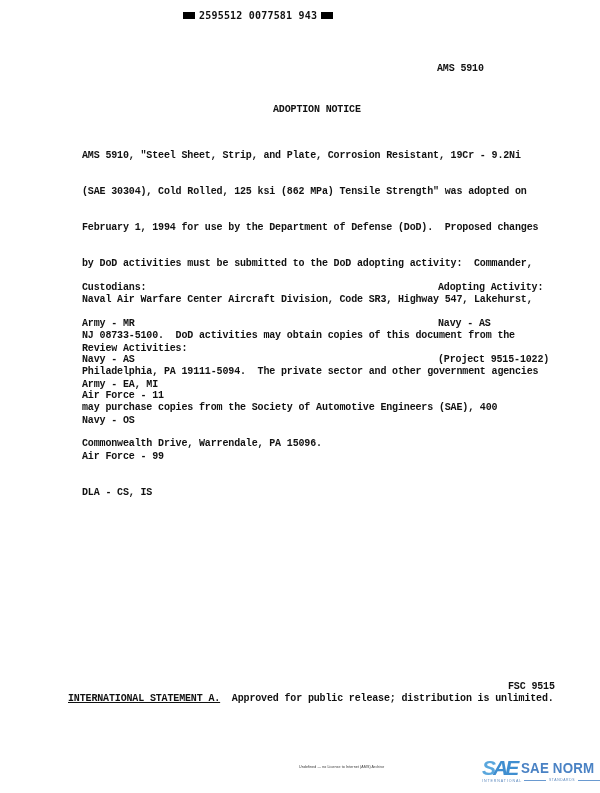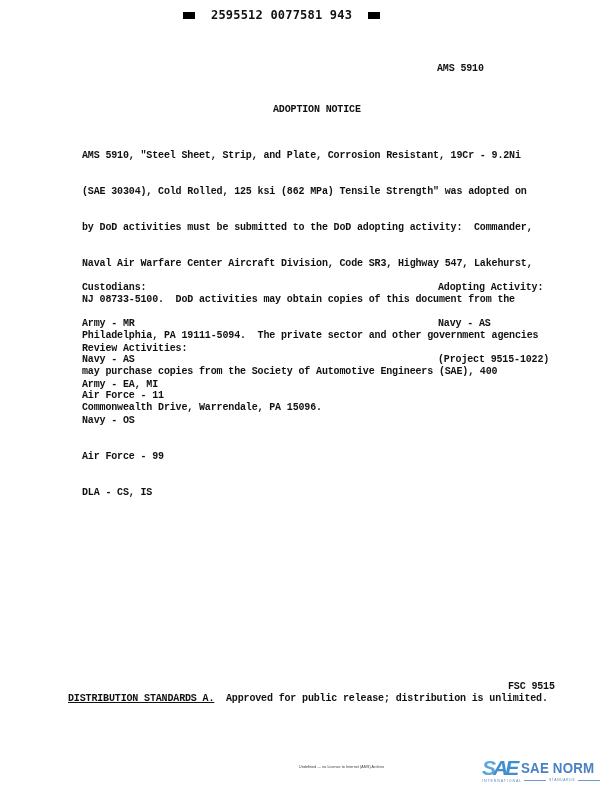--- a/index.html
+++ b/index.html
@@ -32,23 +32,23 @@
       align-items: center;
     }
     .barcode-block {
       display: inline-block;
       width: 12px;
       height: 7px;
       background: #000;
     }
     .barcode-text {
       font-family: "DejaVu Sans Mono", monospace;
-      font-size: 12px;
-      font-weight: bold;
-      margin: 0 16px;
+      font-size: 10px;
+      font-weight: bold;
+      margin: 0 4px;
       letter-spacing: 0.2px;
     }
     .doc-number {
       position: absolute;
       top: 63px;
       left: 437px;
     }
     .title {
       position: absolute;
       top: 104px;
@@ -171,20 +171,21 @@
   <span class="barcode-block"></span>
 </div>
 
 <div class="mono doc-number">AMS 5910</div>
 
 <div class="mono title">ADOPTION NOTICE</div>
 
 <div class="mono body-para">
   <div>AMS 5910, "Steel Sheet, Strip, and Plate, Corrosion Resistant, 19Cr - 9.2Ni</div>
   <div>(SAE 30304), Cold Rolled, 125 ksi (862 MPa) Tensile Strength" was adopted on</div>
+  <div>February 1, 1994 for use by the Department of Defense (DoD).  Proposed changes</div>
   <div>by DoD activities must be submitted to the DoD adopting activity:  Commander,</div>
   <div>Naval Air Warfare Center Aircraft Division, Code SR3, Highway 547, Lakehurst,</div>
   <div>NJ 08733-5100.  DoD activities may obtain copies of this document from the</div>
   <div>Philadelphia, PA 19111-5094.  The private sector and other government agencies</div>
   <div>may purchase copies from the Society of Automotive Engineers (SAE), 400</div>
   <div>Commonwealth Drive, Warrendale, PA 15096.</div>
 </div>
 
 <div class="mono custodians">
   <div>Custodians:</div>
@@ -202,21 +203,21 @@
 <div class="mono review">
   <div>Review Activities:</div>
   <div>Army - EA, MI</div>
   <div>Navy - OS</div>
   <div>Air Force - 99</div>
   <div>DLA - CS, IS</div>
 </div>
 
 <div class="mono fsc">FSC 9515</div>
 
-<div class="mono distribution"><span class="dist-label">DISTRIBUTION STANDARDS A.</span><span>  Approved for public release; distribution is unlimited.</span></div>
+<div class="mono distribution"><span class="dist-label">INTERNATIONAL STATEMENT A.</span><span>  Approved for public release; distribution is unlimited.</span></div>
 
 <div class="footer-small">Undefined — no License to Internet (AMS) Archive</div>
 
 <div class="logo">
   <div class="logo-sae"><span class="s">S</span><span class="ae">AE</span></div>
   <div class="logo-norm">SAE NORM</div>
   <div class="logo-intl">INTERNATIONAL</div>
   <div class="logo-standards">
     <span class="logo-rule"></span>
     <span class="logo-standards-text">STANDARDS</span>

